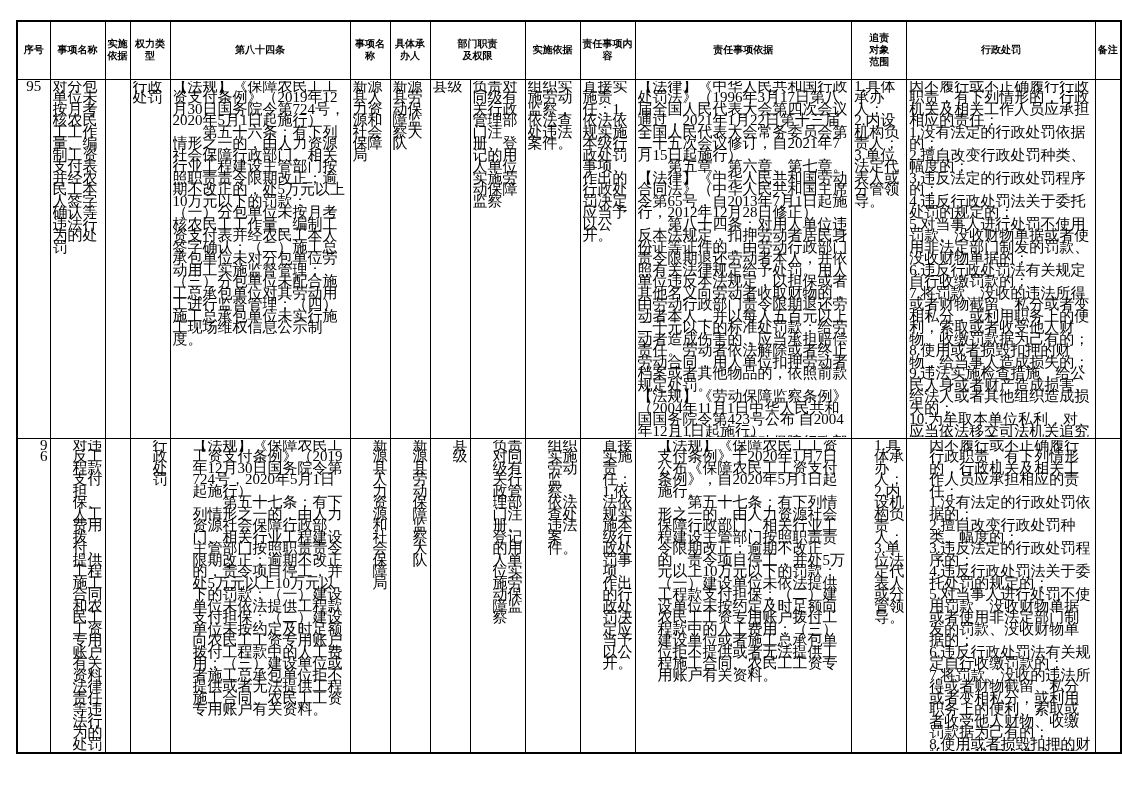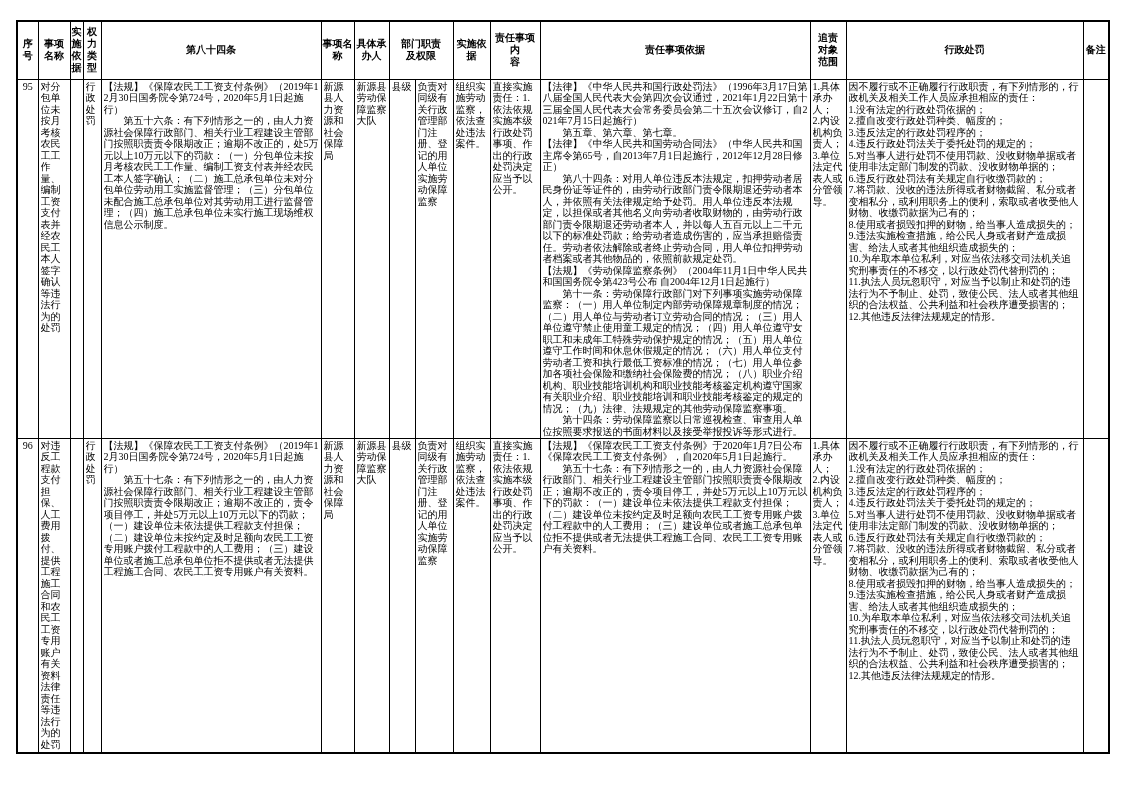--- a/index.html
+++ b/index.html
@@ -1,22 +1,22 @@
 <!DOCTYPE html>
 <html><head>
 <meta charset="utf-8">
 <style>
   html,body{margin:0;padding:0;background:#fff;}
   body{width:1122px;height:793px;overflow:hidden;font-family:"Liberation Serif","DejaVu Serif",serif;color:#000;}
   table.doc{border-collapse:collapse;table-layout:fixed;margin:20px 0 0 16px;border:2px solid #000;}
   table.doc td,table.doc th{border:1px solid #000;vertical-align:top;padding:1px 2px;overflow:hidden;}
   table.doc th{vertical-align:middle;text-align:center;font-weight:bold;font-size:10px;line-height:12px;white-space:pre-wrap;word-break:break-all;padding:2px 1px;}
-  .c{font-size:10px;line-height:11.5px;white-space:pre-wrap;word-break:break-all;overflow:hidden;}
+  .c{font-size:15px;line-height:11.5px;white-space:pre-wrap;word-break:break-all;overflow:hidden;}
   .h1{height:356px;}
-  .h2{height:311px;}
+  .h2{height:311px;margin-left:20px;}
   .seq{text-align:center;}
   thead tr{height:58px;}
 </style>
 </head>
 <body>
 
 <table class="doc">
   <colgroup>
     <col style="width:21px">
       <col style="width:32px">

